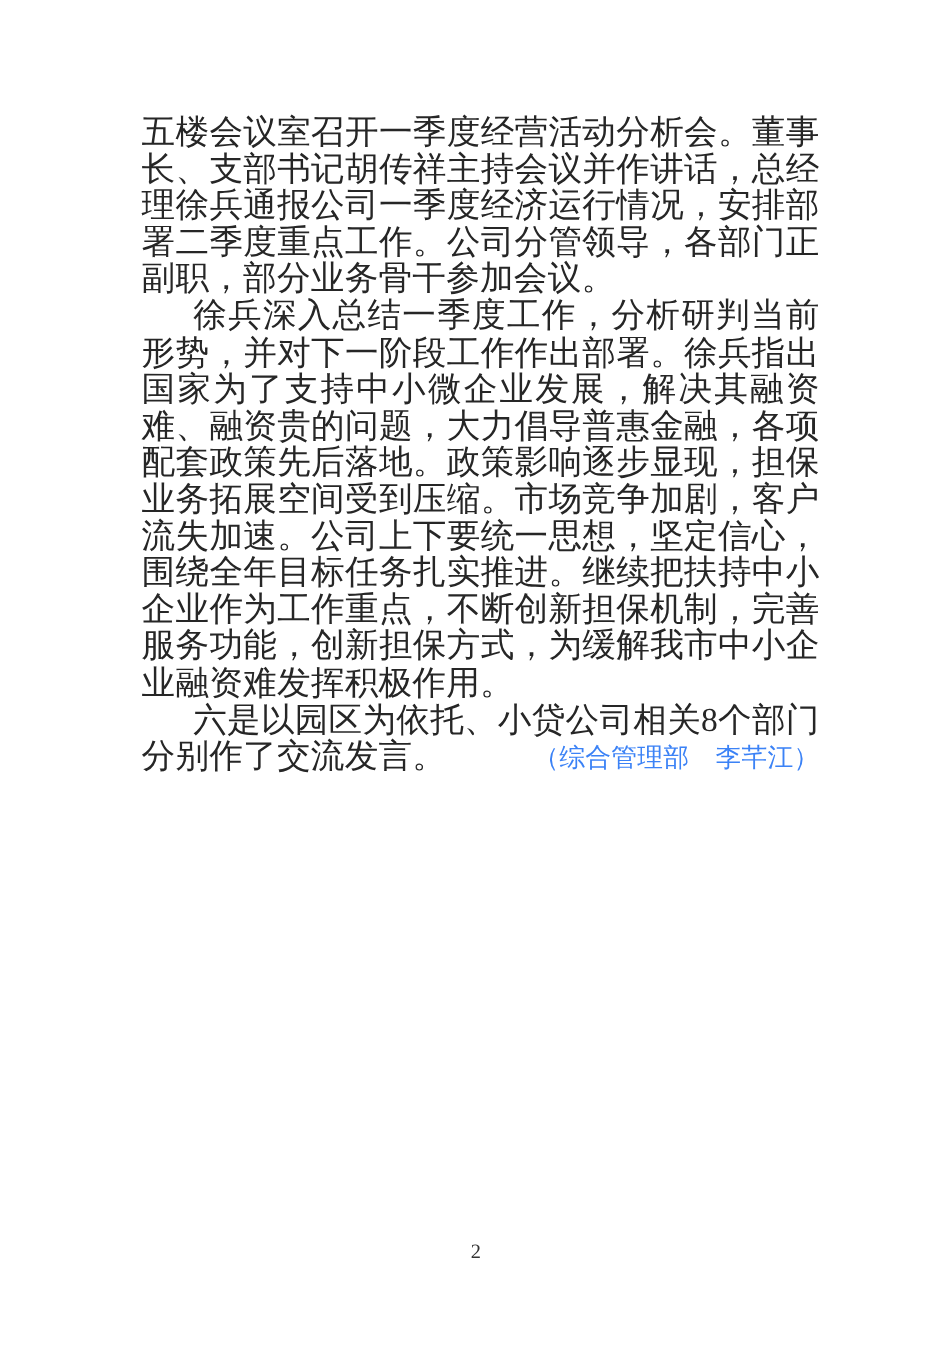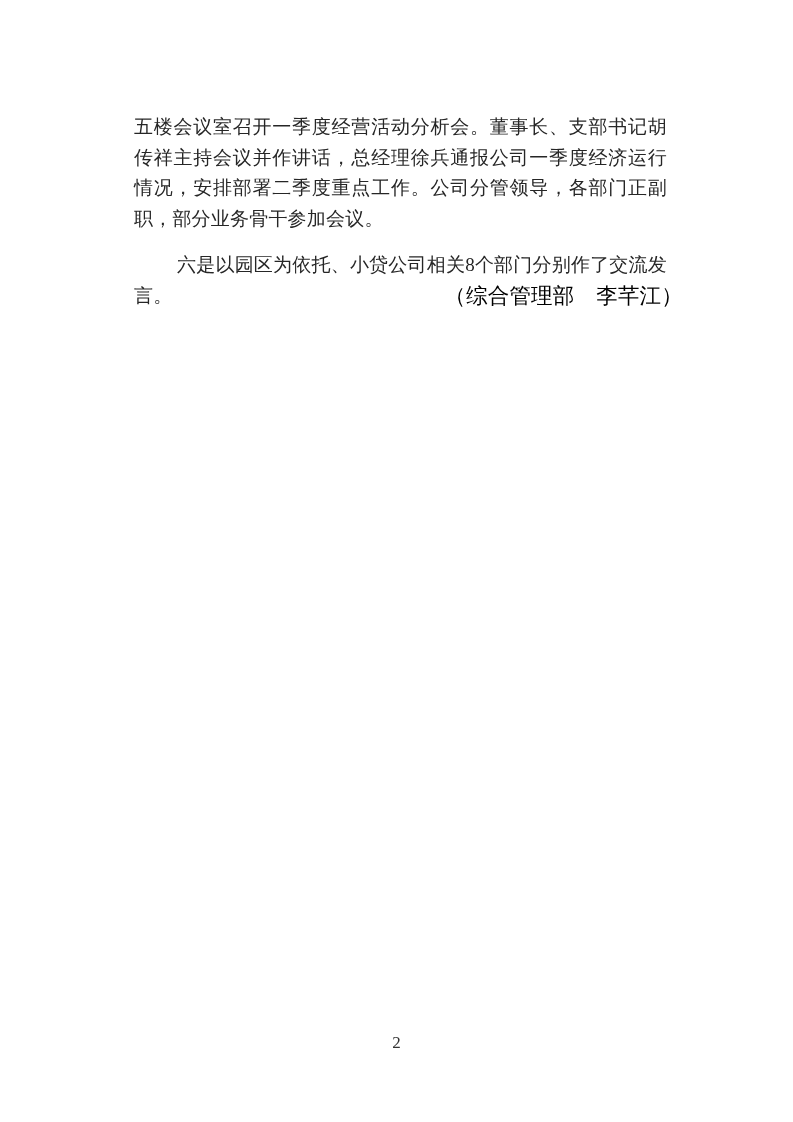--- a/index.html
+++ b/index.html
@@ -20,60 +20,61 @@
     background: #ffffff;
   }
   .text-block {
     position: absolute;
     left: 118px;
     top: 96px;
     width: 565px;
     color: #262626;
   }
   .para {
-    margin: 16px;
-    font-size: 19px;
+    margin: 0;
+    font-size: 28px;
     line-height: 30.6px;
     text-align: justify;
     text-justify: inter-character;
     letter-spacing: 0.2px;
     word-break: normal;
   }
   .indent {
     text-indent: 43px;
   }
   .closing-row {
     position: relative;
   }
   .attribution {
     position: absolute;
     right: 0;
     bottom: 0;
     font-size: 21.5px;
     line-height: 30.6px;
     letter-spacing: 0.2px;
-    color: #000000;
+    color: #3b82f6;
     background: #ffffff;
   }
   .page-number {
     position: absolute;
     top: 1033px;
     left: 0;
     width: 793px;
     text-align: center;
     font-size: 17px;
     line-height: 20px;
     color: #333333;
   }
 </style>
 </head>
 <body>
 
 <div class="page">
   <div class="text-block">
     <p class="para">五楼会议室召开一季度经营活动分析会。董事长、支部书记胡传祥主持会议并作讲话，总经理徐兵通报公司一季度经济运行情况，安排部署二季度重点工作。公司分管领导，各部门正副职，部分业务骨干参加会议。</p>
+    <p class="para indent">徐兵深入总结一季度工作，分析研判当前形势，并对下一阶段工作作出部署。徐兵指出国家为了支持中小微企业发展，解决其融资难、融资贵的问题，大力倡导普惠金融，各项配套政策先后落地。政策影响逐步显现，担保业务拓展空间受到压缩。市场竞争加剧，客户流失加速。公司上下要统一思想，坚定信心，围绕全年目标任务扎实推进。继续把扶持中小企业作为工作重点，不断创新担保机制，完善服务功能，创新担保方式，为缓解我市中小企业融资难发挥积极作用。</p>
     <div class="closing-row">
       <p class="para indent">六是以园区为依托、小贷公司相关8个部门分别作了交流发言。</p>
       <span class="attribution">（综合管理部　李芊江）</span>
     </div>
   </div>
   <div class="page-number">2</div>
 </div>
 
 </body></html>

